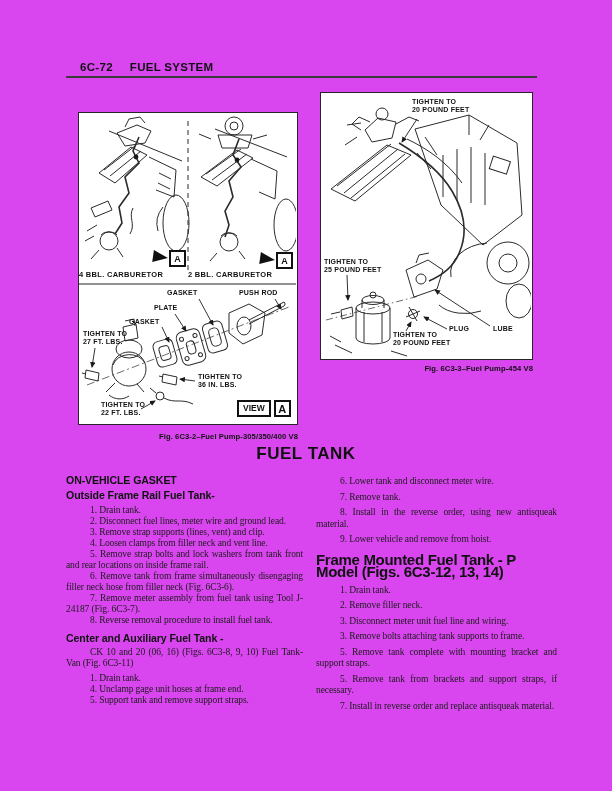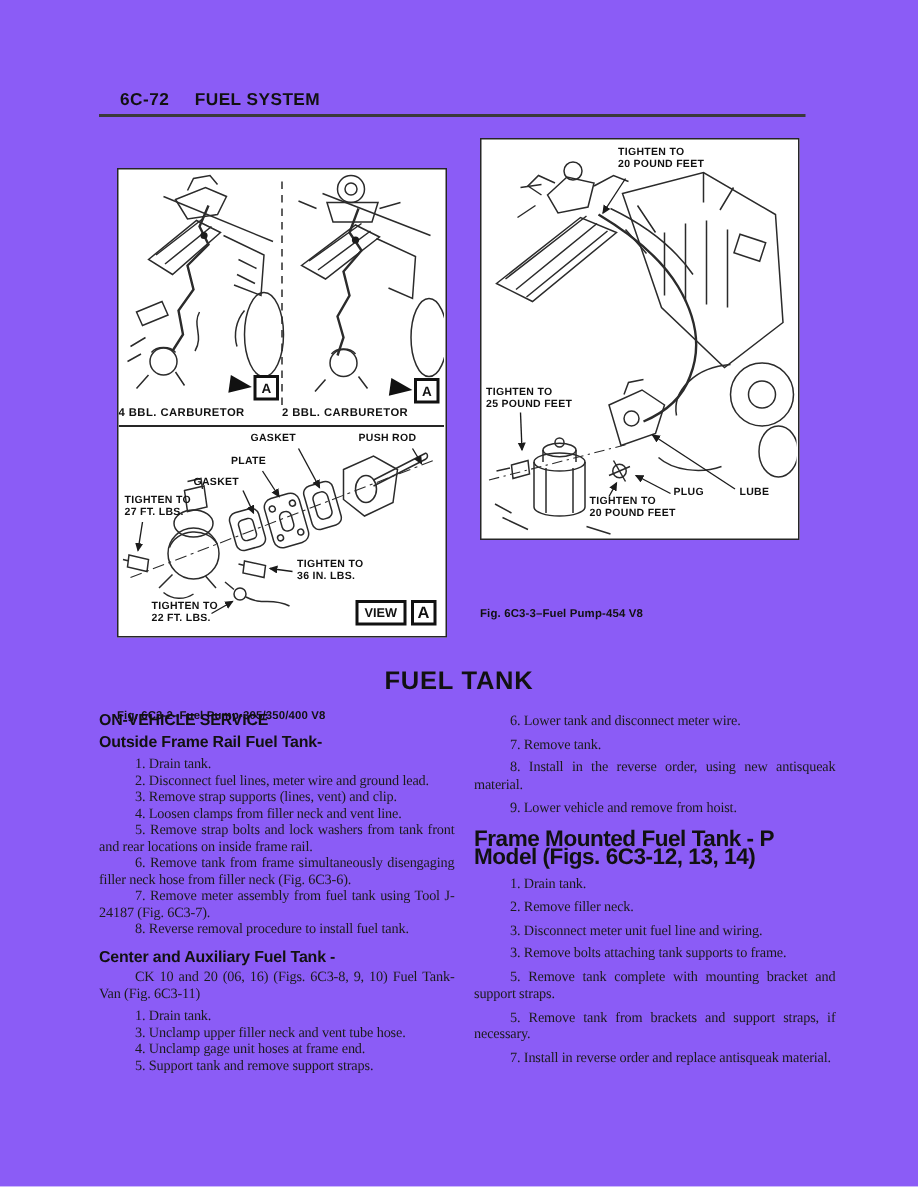--- a/index.html
+++ b/index.html
@@ -1,16 +1,16 @@
 <!DOCTYPE html>
 <html><head>
 <meta charset="utf-8">
 <style>
   html,body{margin:0;padding:0;background:#ffffff;}
-  .page{position:relative;width:612px;height:791px;background:#8b5cf6;overflow:hidden;
+  .page{position:relative;width:612px;height:791px;background:#d946ef;overflow:hidden;
         font-family:"Liberation Serif",serif;color:#1b1b1b;}
 
   
   .hdr{position:absolute;left:80px;top:61px;display:flex;gap:17px;
        font:700 11.5px "Liberation Sans",sans-serif;letter-spacing:.3px;color:#111;}
   .hrule{position:absolute;left:66px;top:76px;width:471px;height:2px;background:#3a3a3a;}
 
   
   .figbox{position:absolute;border:1.5px solid #262626;background:#fff;box-sizing:border-box;overflow:hidden;}
   .fig-left{left:78px;top:112px;width:220px;height:313px;}
@@ -27,22 +27,22 @@
         font:700 9px "Liberation Sans",sans-serif;color:#111;}
   .aarrow{position:absolute;width:0;height:0;border-left:15px solid #111;
           border-top:6px solid transparent;border-bottom:6px solid transparent;}
 
   .viewwrap{position:absolute;left:158px;top:287px;display:flex;gap:3px;}
   .vb1{border:2px solid #111;background:#fff;padding:2px 4px 1px 4px;
        font:700 8.5px/1 "Liberation Sans",sans-serif;color:#111;}
   .vb2{border:2px solid #111;background:#fff;width:13px;height:13px;display:flex;
        align-items:center;justify-content:center;font:700 11px "Liberation Sans",sans-serif;color:#111;}
 
-  .cap{position:absolute;text-align:left;font:700 7.6px "Liberation Sans",sans-serif;
-       letter-spacing:.1px;color:#111;margin-top:40px;}
+  .cap{position:absolute;text-align:right;font:700 7.6px "Liberation Sans",sans-serif;
+       letter-spacing:.1px;color:#111;}
   .cap-left{left:78px;top:432px;width:220px;}
   .cap-right{left:320px;top:364px;width:213px;}
 
   
   .sect{position:absolute;left:0;top:444px;width:612px;text-align:center;
         font:700 17px "Liberation Sans",sans-serif;letter-spacing:.5px;color:#111;}
 
   
   .col{position:absolute;font-size:9.5px;line-height:11px;letter-spacing:-.1px;color:#1b1b1b;}
   .col-left{left:66px;top:474px;width:237px;}
@@ -240,37 +240,36 @@
     <div class="fl" style="left:72px;top:238px;">TIGHTEN TO
 20 POUND FEET</div>
     <div class="fl" style="left:128px;top:232px;">PLUG</div>
     <div class="fl" style="left:172px;top:232px;">LUBE</div>
   </div>
   <div class="cap cap-right">Fig. 6C3-3–Fuel Pump-454 V8</div>
 
   <div class="sect">FUEL TANK</div>
 
   <div class="col col-left">
-    <p class="bh">ON-VEHICLE SERVICE</p>
+    <p class="bh">ON-VEHICLE GASKET</p>
     <p class="bh">Outside Frame Rail Fuel Tank-</p>
     <div class="steps">
         <p class="step">1. Drain tank.</p>
         <p class="step">2. Disconnect fuel lines, meter wire and ground lead.</p>
         <p class="step">3. Remove strap supports (lines, vent) and clip.</p>
         <p class="step">4. Loosen clamps from filler neck and vent line.</p>
         <p class="step">5. Remove strap bolts and lock washers from tank front and rear locations on inside frame rail.</p>
         <p class="step">6. Remove tank from frame simultaneously disengaging filler neck hose from filler neck (Fig. 6C3-6).</p>
         <p class="step">7. Remove meter assembly from fuel tank using Tool J-24187 (Fig. 6C3-7).</p>
         <p class="step">8. Reverse removal procedure to install fuel tank.</p>
       </div>
     <p class="bh h4sp">Center and Auxiliary Fuel Tank -</p>
     <p class="intro">CK 10 and 20 (06, 16) (Figs. 6C3-8, 9, 10) Fuel Tank-Van (Fig. 6C3-11)</p>
     <div class="steps">
         <p class="step">1. Drain tank.</p>
-        <p class="step">3. Unclamp upper filler neck and vent tube hose.</p>
         <p class="step">4. Unclamp gage unit hoses at frame end.</p>
         <p class="step">5. Support tank and remove support straps.</p>
       </div>
   </div>
 
   <div class="col col-right">
     <div>
         <p class="step">6. Lower tank and disconnect meter wire.</p>
         <p class="step">7. Remove tank.</p>
         <p class="step">8. Install in the reverse order, using new antisqueak material.</p>

